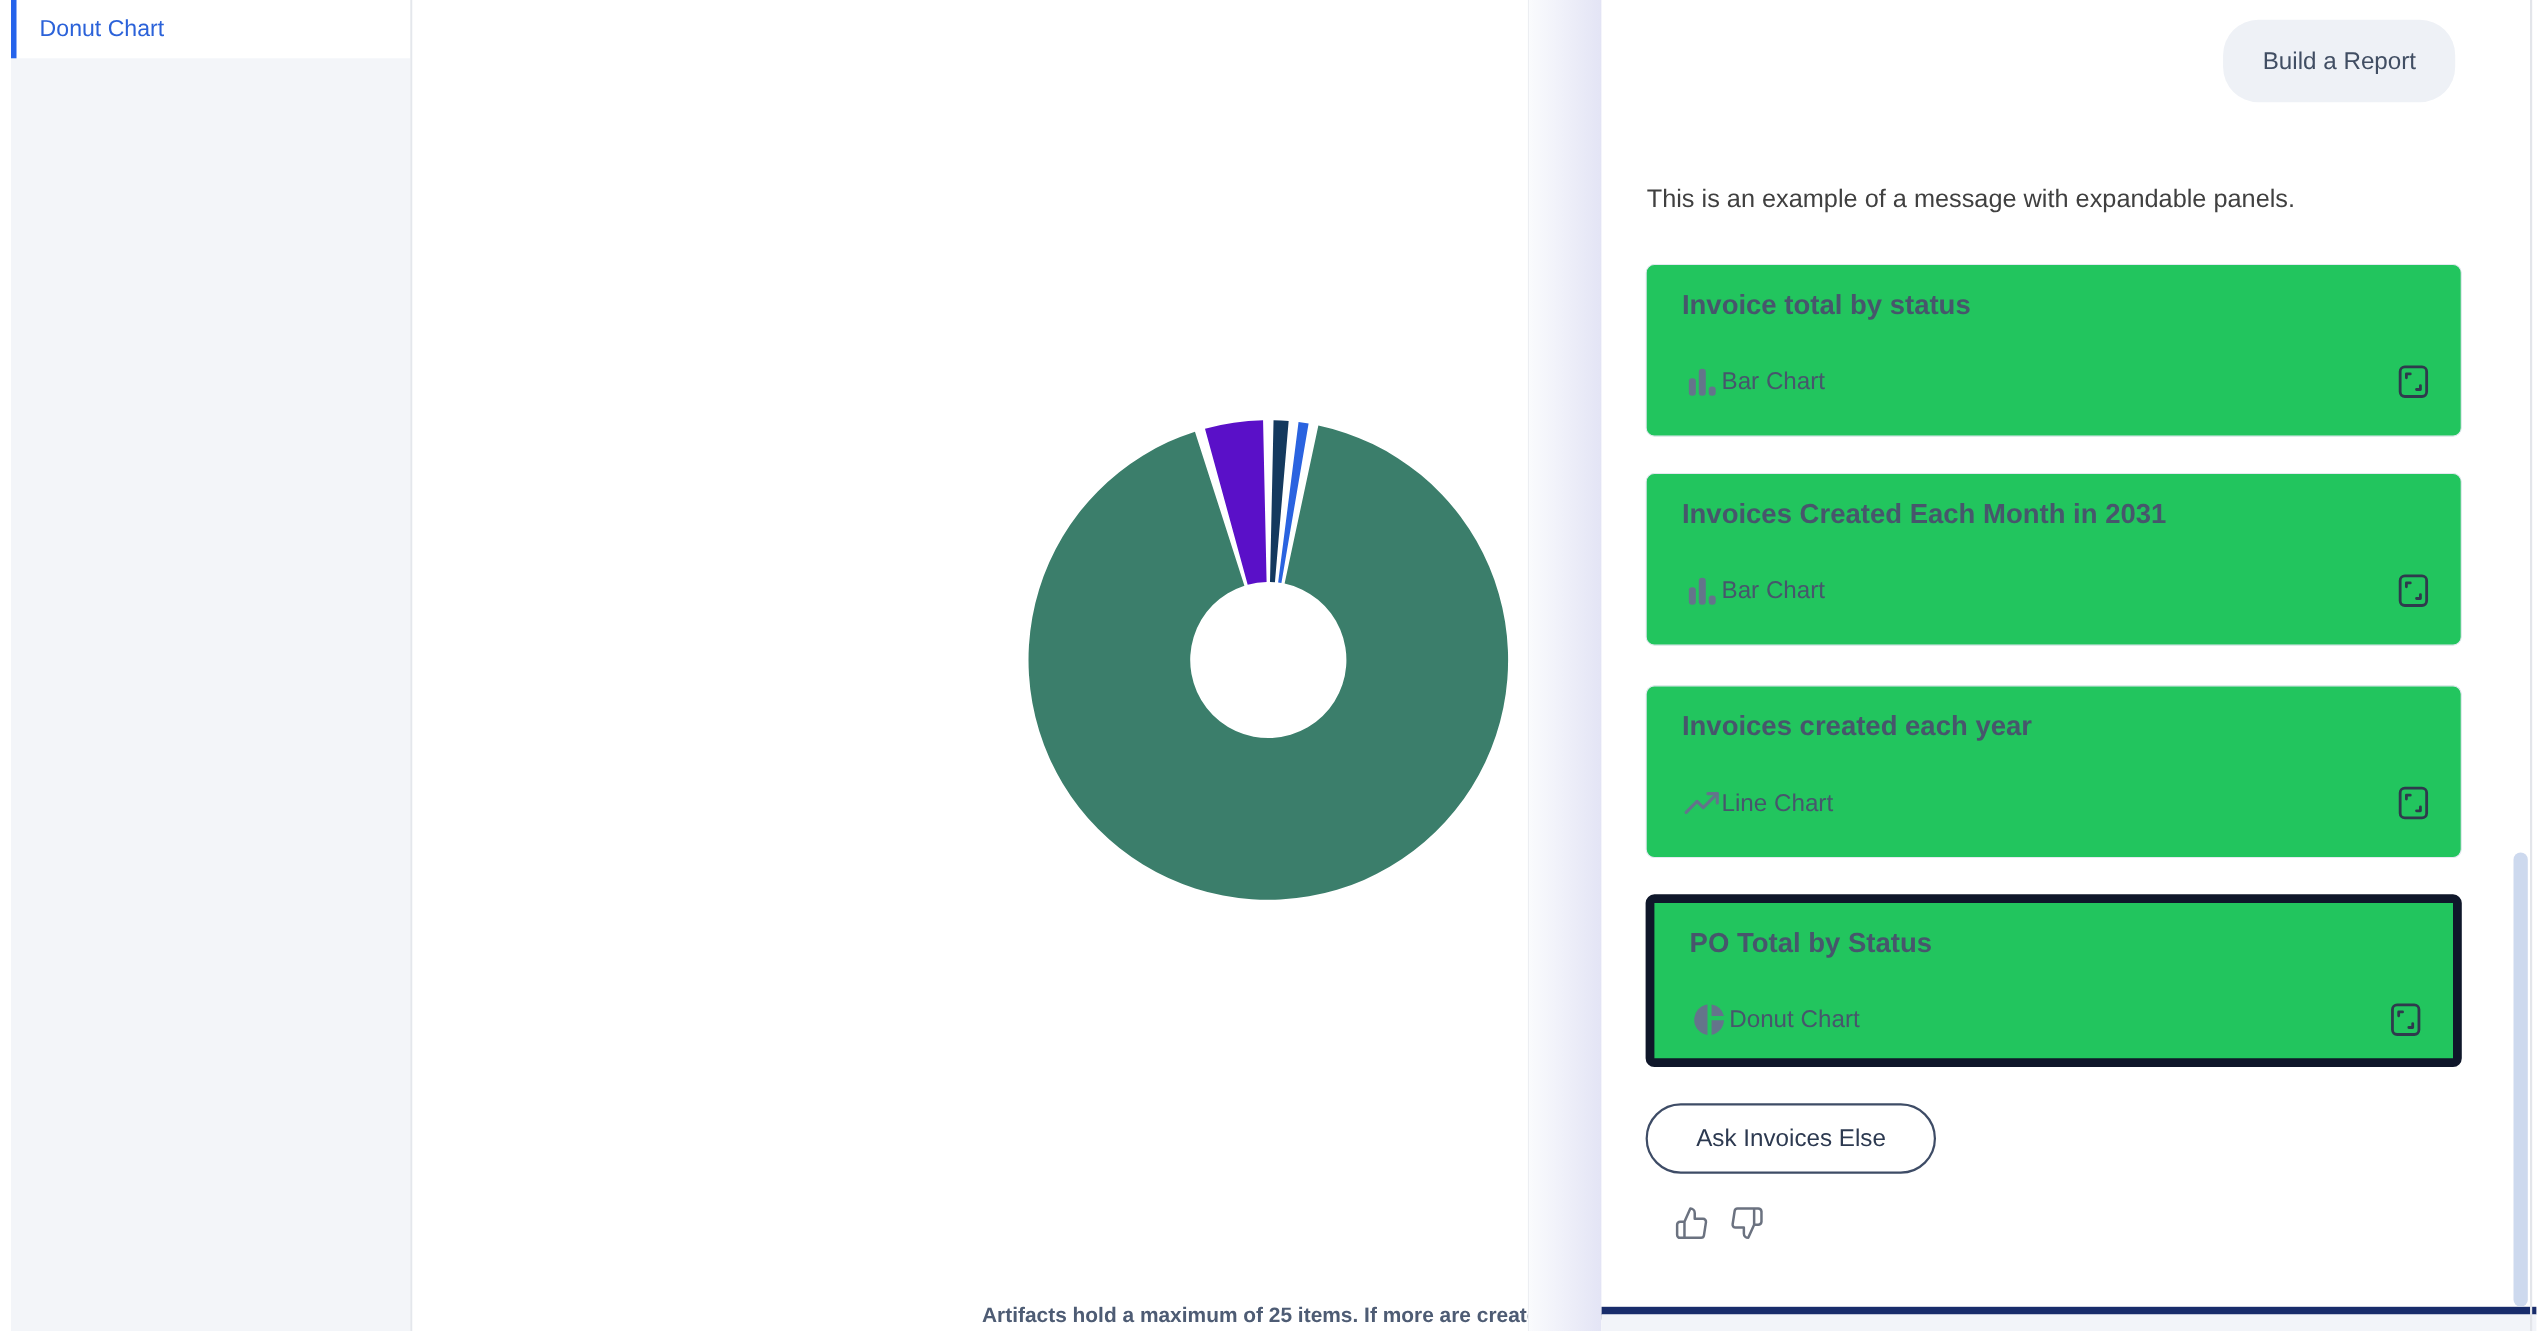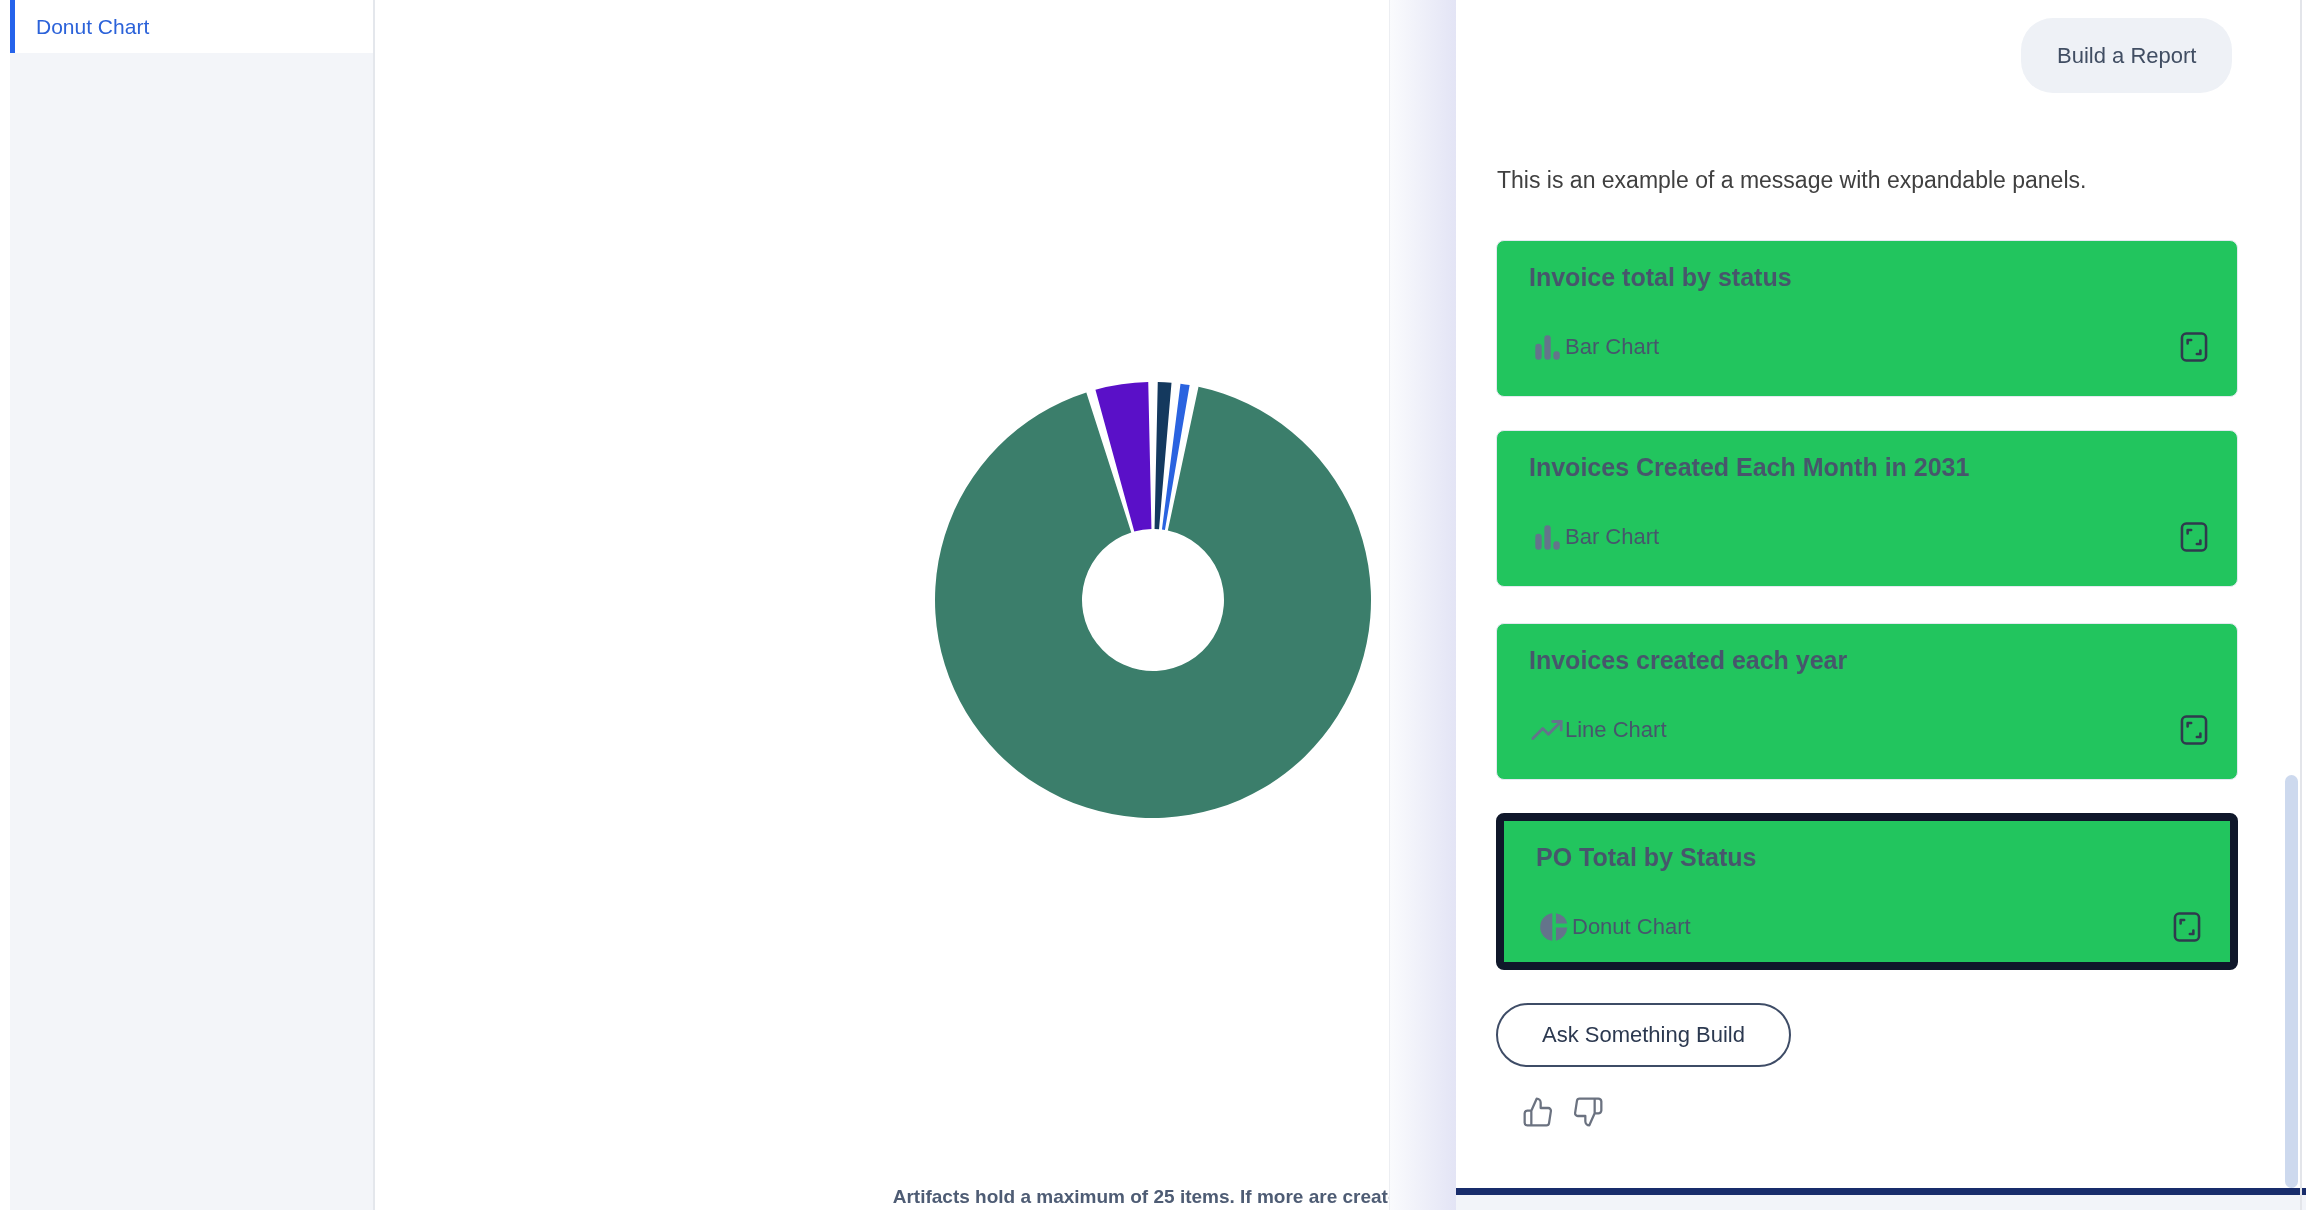--- a/index.html
+++ b/index.html
@@ -183,21 +183,21 @@
       <span class="expand">
         <svg viewBox="0 0 24 24" fill="none" stroke="#2f3a4d" stroke-width="1.8" stroke-linecap="round" stroke-linejoin="round">
             <rect x="3.5" y="2.5" width="17" height="19" rx="3"></rect>
             <path d="M7.5 9.5 V7 H10"></path>
             <path d="M16.5 14.5 V17 H14"></path>
           </svg>
       </span>
     </div>
   </div>
 
-  <button class="ask-btn">Ask Something Build</button>
+  <button class="ask-btn">Ask Invoices Else</button>
 
   <div class="thumbs">
     <span class="thumb-btn">
       <svg viewBox="0 0 24 24" fill="none" stroke="#6b7280" stroke-width="1.7" stroke-linecap="round" stroke-linejoin="round">
           <path d="M14 9V5a3 3 0 0 0-3-3l-4 9v11h11.28a2 2 0 0 0 2-1.7l1.38-9a2 2 0 0 0-2-2.3zM7 22H4a2 2 0 0 1-2-2v-7a2 2 0 0 1 2-2h3"></path>
         </svg>
     </span>
     <span class="thumb-btn">
       <svg viewBox="0 0 24 24" fill="none" stroke="#6b7280" stroke-width="1.7" stroke-linecap="round" stroke-linejoin="round">
           <path d="M10 15v4a3 3 0 0 0 3 3l4-9V2H5.72a2 2 0 0 0-2 1.7l-1.38 9a2 2 0 0 0 2 2.3zm7-13h2.67A2.31 2.31 0 0 1 22 4v7a2.31 2.31 0 0 1-2.33 2H17"></path>

